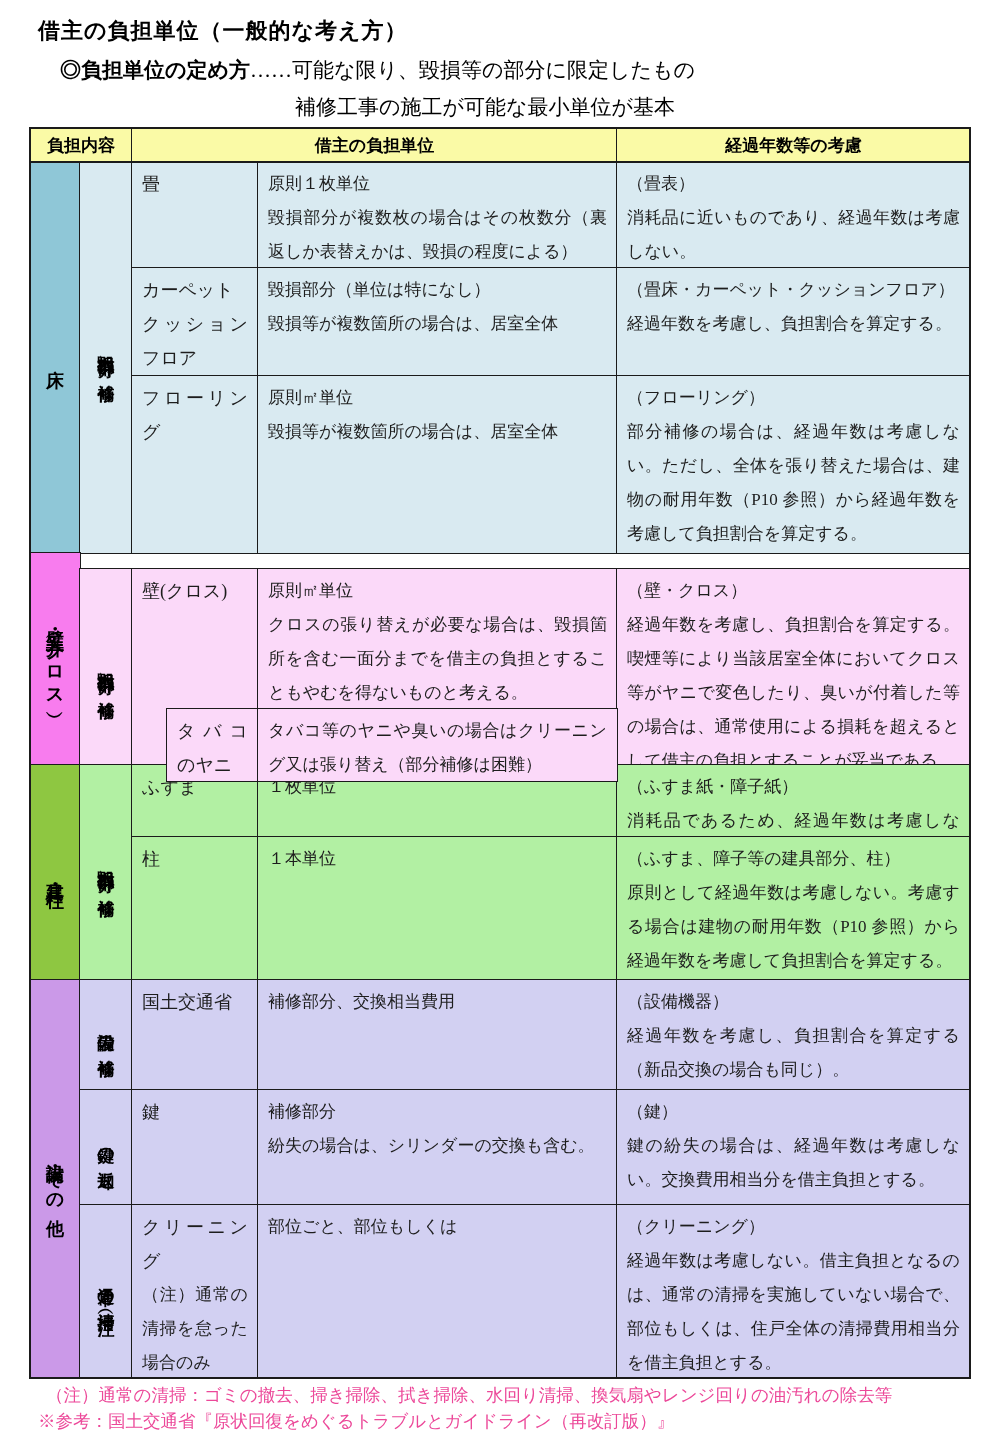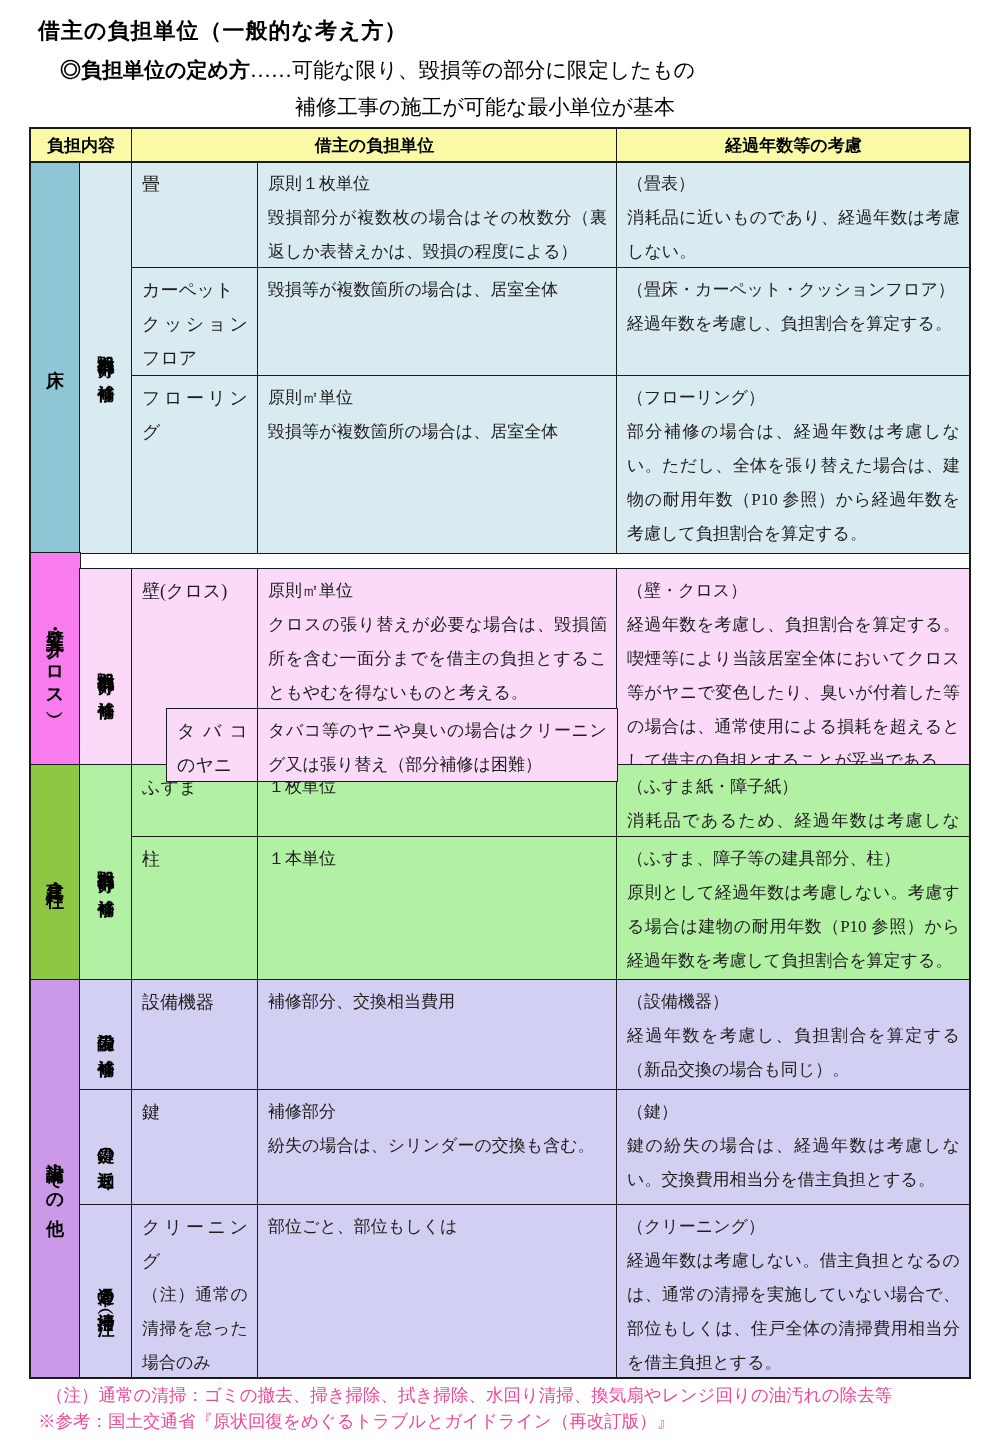--- a/index.html
+++ b/index.html
@@ -86,20 +86,21 @@
     </div>
 
     <div class="cell bg-floor item" style="left:102px;top:140px;width:126px;height:108px">
       <div class="pwrap">
         <div class="p">カーペット</div>
         <div class="p">クッションフロア</div>
       </div>
     </div>
     <div class="cell bg-floor" style="left:228px;top:140px;width:359px;height:108px">
       <div class="pwrap">
+        <div class="p">毀損部分（単位は特になし）</div>
         <div class="p">毀損等が複数箇所の場合は、居室全体</div>
       </div>
     </div>
     <div class="cell bg-floor" style="left:587px;top:140px;width:353px;height:108px">
       <div class="pwrap">
         <div class="p">（畳床・カーペット・クッションフロア）</div>
         <div class="p">経過年数を考慮し、負担割合を算定する。</div>
       </div>
     </div>
 
@@ -196,21 +197,21 @@
 
     <div class="cell vcell bg-eq-cat" style="left:0;top:852px;width:50px;height:398px">
       <div class="vlabel">設備・その他</div>
     </div>
 
     <div class="cell vcell sub bg-eq" style="left:50px;top:852px;width:52px;height:110px">
       <div class="vlabel">設備の補修</div>
     </div>
     <div class="cell bg-eq item" style="left:102px;top:852px;width:126px;height:110px">
       <div class="pwrap">
-          <div class="p">設備機器</div>
+          <div class="p">国土交通省</div>
         </div>
     </div>
     <div class="cell bg-eq" style="left:228px;top:852px;width:359px;height:110px">
       <div class="pwrap">
           <div class="p">補修部分、交換相当費用</div>
         </div>
     </div>
     <div class="cell bg-eq" style="left:587px;top:852px;width:353px;height:110px">
       <div class="pwrap">
         <div class="p">（設備機器）</div>

